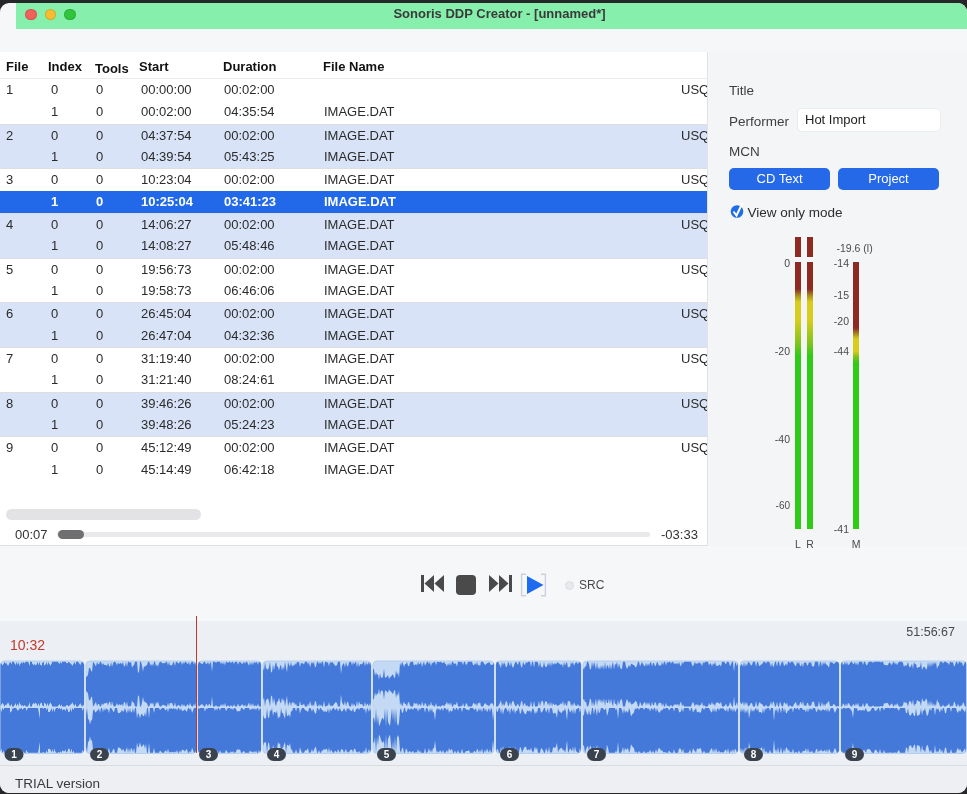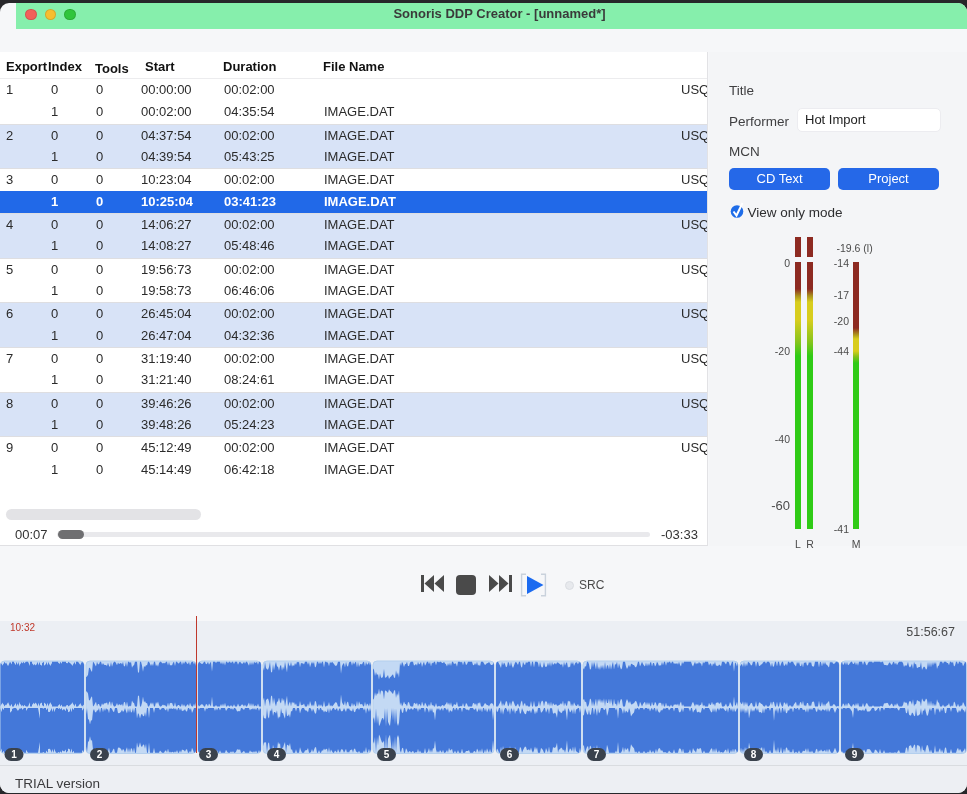--- a/index.html
+++ b/index.html
@@ -12,24 +12,24 @@
   <div class="abs" style="left:16px;top:0;width:967px;height:26px;background:#86efac">
     <div class="abs" style="left:9px;top:5.5px;width:11.5px;height:11.5px;border-radius:50%;background:#f2605a;border:1px solid rgba(0,0,0,.12)"></div>
     <div class="abs" style="left:28.5px;top:5.5px;width:11.5px;height:11.5px;border-radius:50%;background:#f6be2f;border:1px solid rgba(0,0,0,.12)"></div>
     <div class="abs" style="left:48px;top:5.5px;width:11.5px;height:11.5px;border-radius:50%;background:#30c53c;border:1px solid rgba(0,0,0,.12)"></div>
     <div class="abs" style="left:0;top:0;width:967px;height:26px;text-align:center;line-height:22px;font-size:13px;font-weight:bold;color:#3a3a3a">Sonoris DDP Creator - [unnamed*]</div>
   </div>
 
 
   <div class="abs" style="left:0;top:48.5px;width:708px;height:494.5px;background:#fff;border-right:1px solid #e2e2e5;border-bottom:1px solid #e0e0e3;overflow:hidden">
     <div class="abs" style="left:0;top:0;width:708px;height:27.5px;font-size:13px;font-weight:bold;color:#111;line-height:29px;border-bottom:1px solid #ececee">
-        <span style="position:absolute;left:6px;">Export</span>
+        <span style="position:absolute;left:6px;">File</span>
         <span style="position:absolute;left:48px;">Index</span>
         <span style="position:absolute;left:95px;top:2px;">Tools</span>
-        <span style="position:absolute;left:145px;text-align:right;">Start</span>
+        <span style="position:absolute;left:139px;text-align:right;">Start</span>
         <span style="position:absolute;left:223px;">Duration</span>
         <span style="position:absolute;left:323px;">File Name</span>
         <span style="position:absolute;left:716px;font-style:italic;">ISRC</span>
       </div>
     <div class="abs" style="left:0;top:-48.5px;width:708px;height:543px">
         <div style="position:absolute;left:0;top:76.0px;width:708px;height:22.3px;background:#ffffff;color:#2b2b2b;font-weight:normal;font-size:13px;line-height:22px">
           <span style="position:absolute;left:6px">1</span>
           <span style="position:absolute;left:51px">0</span>
           <span style="position:absolute;left:96px">0</span>
           <span style="position:absolute;left:141px">00:00:00</span>
@@ -196,23 +196,23 @@
   </div>
 
   <div class="abs" style="left:794.5px;top:234px;width:6.3px;height:20px;background:#8d2a21"></div>
   <div class="abs" style="left:806.5px;top:234px;width:6.3px;height:20px;background:#8d2a21"></div>
   <div class="abs" style="left:794.5px;top:259px;width:6.3px;height:267px;background:linear-gradient(to bottom,#8d2a21 0px,#8d2a21 27px,#ab931d 34px,#d8cd1d 40px,#d8cd1d 58px,#86c41c 80px,#2fcb16 94px,#2fcb16 267px)"></div>
   <div class="abs" style="left:806.5px;top:259px;width:6.3px;height:267px;background:linear-gradient(to bottom,#8d2a21 0px,#8d2a21 27px,#ab931d 34px,#d8cd1d 40px,#d8cd1d 58px,#86c41c 80px,#2fcb16 94px,#2fcb16 267px)"></div>
   <div class="abs" style="left:852.5px;top:259px;width:6.3px;height:267px;background:linear-gradient(to bottom,#8d2a21 0px,#8d2a21 66px,#b09a1d 73px,#d8cd1d 77px,#d8cd1d 89px,#7fc01b 95px,#2fcb16 101px,#2fcb16 267px)"></div>
   <div style="position:absolute;right:177px;top:254.0px;font-size:10.5px;color:#4b4b4b;line-height:12px">0</div>
     <div style="position:absolute;right:177px;top:341.6px;font-size:10.5px;color:#4b4b4b;line-height:12px">-20</div>
     <div style="position:absolute;right:177px;top:430.3px;font-size:10.5px;color:#4b4b4b;line-height:12px">-40</div>
-    <div style="position:absolute;right:177px;top:497px;font-size:13px;color:#4b4b4b;line-height:12px">-60</div>
+    <div style="position:absolute;right:177px;top:497px;font-size:10px;color:#4b4b4b;line-height:12px">-60</div>
   <div style="position:absolute;right:118px;top:254.0px;font-size:10.5px;color:#4b4b4b;line-height:12px">-14</div>
-    <div style="position:absolute;right:118px;top:286.0px;font-size:10.5px;color:#4b4b4b;line-height:12px">-17</div>
+    <div style="position:absolute;right:118px;top:286.0px;font-size:10.5px;color:#4b4b4b;line-height:12px">-15</div>
     <div style="position:absolute;right:118px;top:311.6px;font-size:10.5px;color:#4b4b4b;line-height:12px">-20</div>
     <div style="position:absolute;right:118px;top:341.6px;font-size:10.5px;color:#4b4b4b;line-height:12px">-44</div>
     <div style="position:absolute;right:118px;top:519.7px;font-size:10.5px;color:#4b4b4b;line-height:12px">-41</div>
   <div class="abs" style="left:836.5px;top:238.5px;font-size:10.5px;color:#4b4b4b">-19.6 (l)</div>
   <div class="abs" style="left:794px;top:535px;width:8px;text-align:center;font-size:10.5px;color:#4b4b4b;z-index:5">L</div>
   <div class="abs" style="left:806px;top:535px;width:8px;text-align:center;font-size:10.5px;color:#4b4b4b;z-index:5">R</div>
   <div class="abs" style="left:851px;top:535px;width:10px;text-align:center;font-size:10.5px;color:#4b4b4b;z-index:5">M</div>
 
   <div class="abs" style="left:0;top:543px;width:967px;height:72px;background:#f6f7f9">
     <svg class="abs" style="left:421px;top:28.5px" width="23" height="17" viewBox="0 0 23 17" fill="#4a4a4a">
@@ -323,21 +323,21 @@
           <rect x="500.0" y="127" width="19" height="13" rx="6.5" fill="#3a424d"></rect>
           <text x="509.5" y="137" font-size="10" font-weight="bold" fill="#fff" text-anchor="middle" font-family="Liberation Sans, sans-serif">6</text>
           <rect x="587.0" y="127" width="19" height="13" rx="6.5" fill="#3a424d"></rect>
           <text x="596.5" y="137" font-size="10" font-weight="bold" fill="#fff" text-anchor="middle" font-family="Liberation Sans, sans-serif">7</text>
           <rect x="744.0" y="127" width="19" height="13" rx="6.5" fill="#3a424d"></rect>
           <text x="753.5" y="137" font-size="10" font-weight="bold" fill="#fff" text-anchor="middle" font-family="Liberation Sans, sans-serif">8</text>
           <rect x="845.0" y="127" width="19" height="13" rx="6.5" fill="#3a424d"></rect>
           <text x="854.5" y="137" font-size="10" font-weight="bold" fill="#fff" text-anchor="middle" font-family="Liberation Sans, sans-serif">9</text>
         </svg>
       </div>
-    <div class="abs" style="left:10px;top:1px;font-size:10px;color:#c0392b">10:32</div>
+    <div class="abs" style="left:10px;top:16px;font-size:14px;color:#c0392b">10:32</div>
     <div class="abs" style="right:12px;top:4px;font-size:12.5px;color:#4a4a4a">51:56:67</div>
   </div>
 
   <div class="abs" style="left:195.6px;top:612.5px;width:1.4px;height:137px;background:#bf382c"></div>
 
   <div class="abs" style="left:0;top:762px;width:967px;height:28px;background:#edeff3;border-top:1px solid #d9dce0">
     <div class="abs" style="left:15px;top:10px;font-size:13.5px;color:#3b3b3d">TRIAL version</div>
   </div>
 
 </div>

